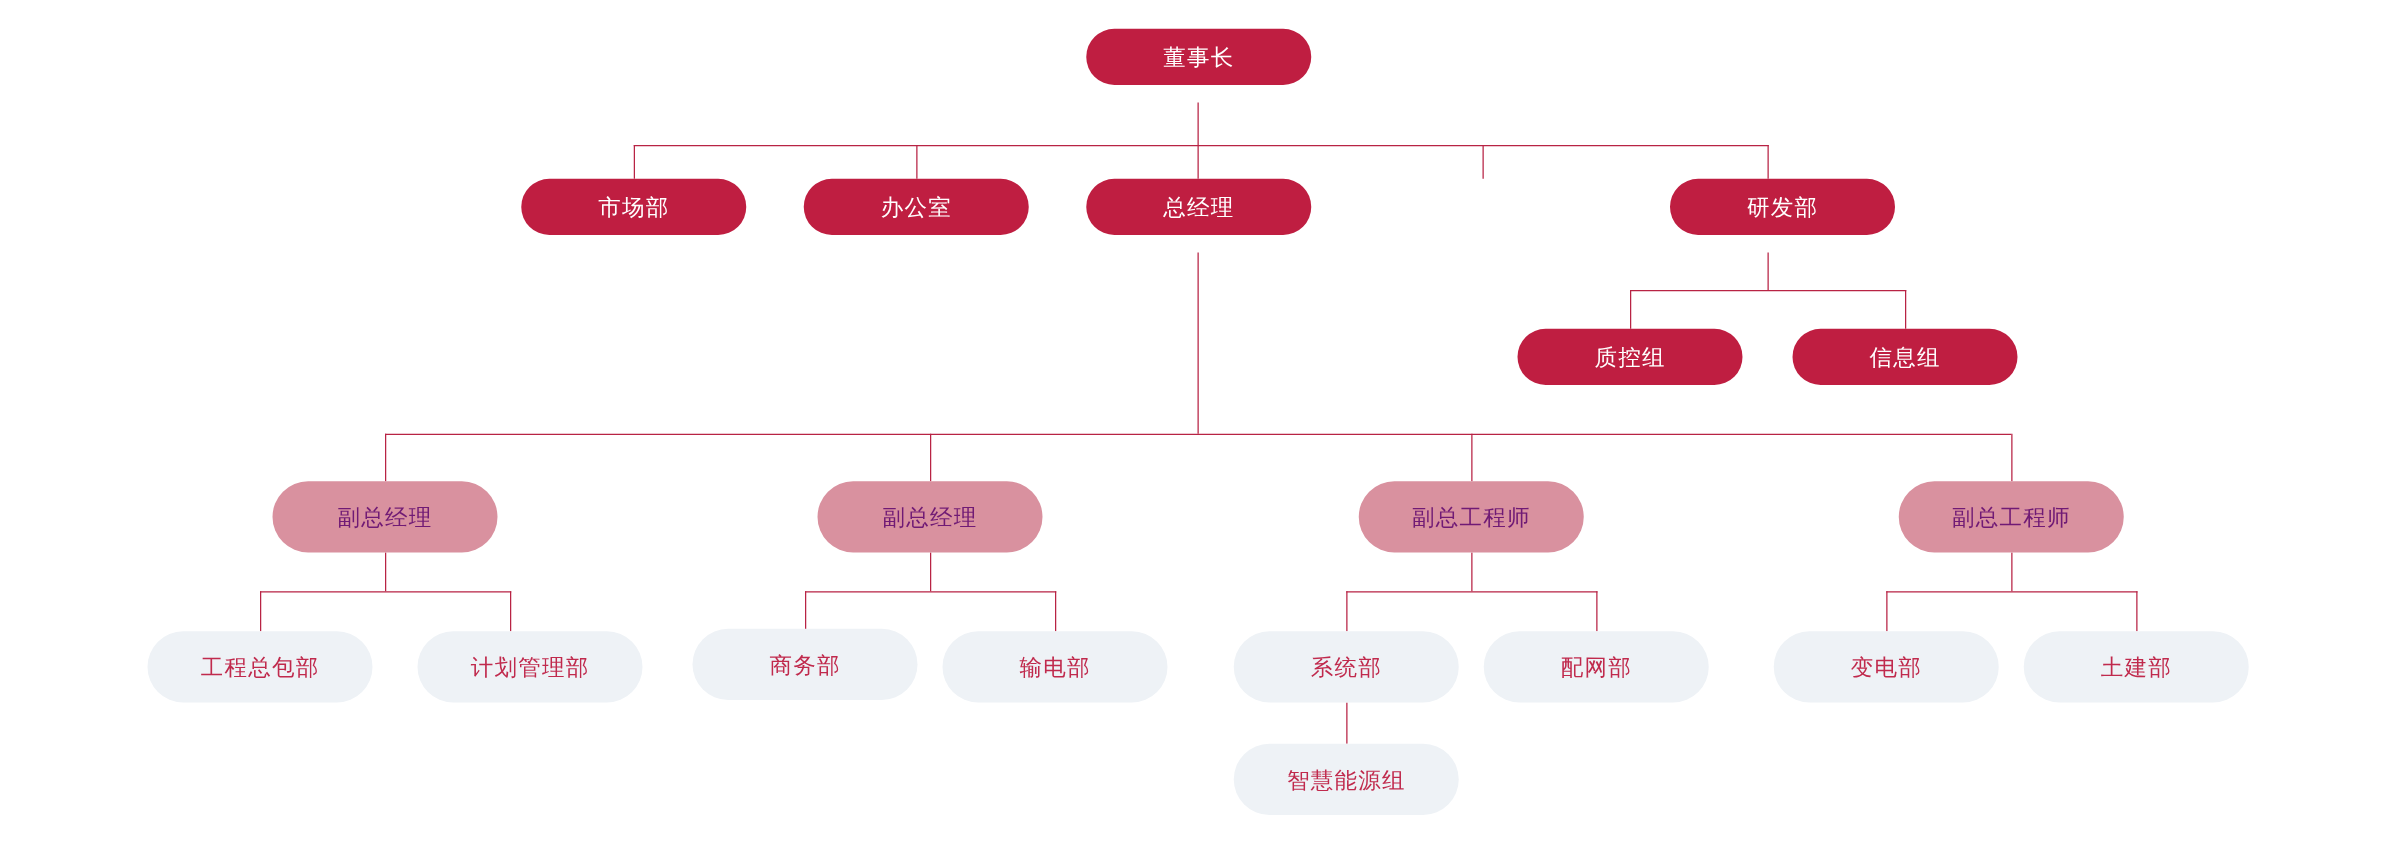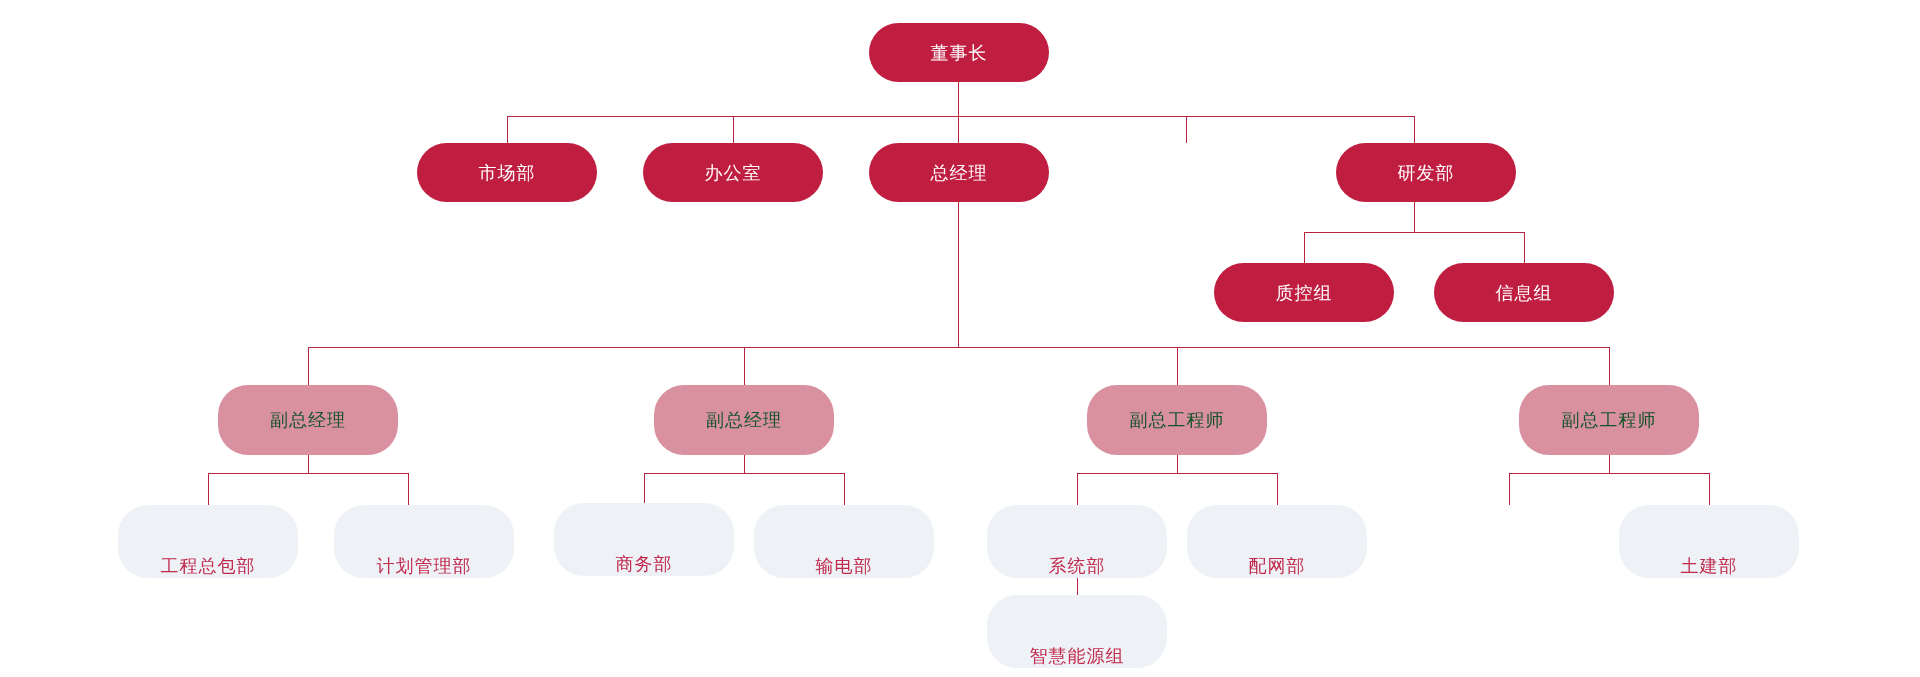--- a/index.html
+++ b/index.html
@@ -11,46 +11,45 @@
   .canvas {
     position: relative;
     width: 1920px;
     height: 677px;
     background: var(--canvas, #ffffff);
     overflow: hidden;
   }
   .node {
     position: absolute;
     width: 180px;
-    height: 59px;
+    height: 45px;
     border-radius: 30px;
     display: flex;
     align-items: center;
     justify-content: center;
     font-size: 18px;
     letter-spacing: 1px;
     white-space: nowrap;
     box-sizing: border-box;
     cursor: pointer;
     z-index: 2;
   }
   .node.primary {
     background: var(--primary, #bf1e41);
     color: #ffffff;
   }
   .node.secondary {
     background: var(--secondary, #d9919f);
-    color: #14532d;
-    height: 70px;
+    color: #701a75;
+    height: 57px;
   }
   .node.leaf {
     background: var(--leaf-bg, #eef2f6);
     color: var(--leaf-text, #c02a4d);
-    height: 73px;
-    align-items: flex-end;
+    height: 57px;
   }
   .vline, .hline {
     position: absolute;
     background: var(--line, #b82344);
     z-index: 1;
   }
   .vline { width: 1px; }
   .hline { height: 1px; }
 </style>
 </head>
@@ -146,20 +145,23 @@
   </div>
   <div class="node leaf" style="left:754px;top:505px">
     <span>输电部</span>
   </div>
   <div class="node leaf" style="left:1187px;top:505px">
     <span>配网部</span>
   </div>
   <div class="node leaf" style="left:987px;top:505px">
     <span>系统部</span>
   </div>
+  <div class="node leaf" style="left:1419px;top:505px">
+    <span>变电部</span>
+  </div>
   <div class="node leaf" style="left:1619px;top:505px">
     <span>土建部</span>
   </div>
 
   <div class="vline" style="left:1077px;top:562px;height:33px"></div>
 
   <div class="node leaf" style="left:987px;top:595px">
     <span>智慧能源组</span>
   </div>
 

